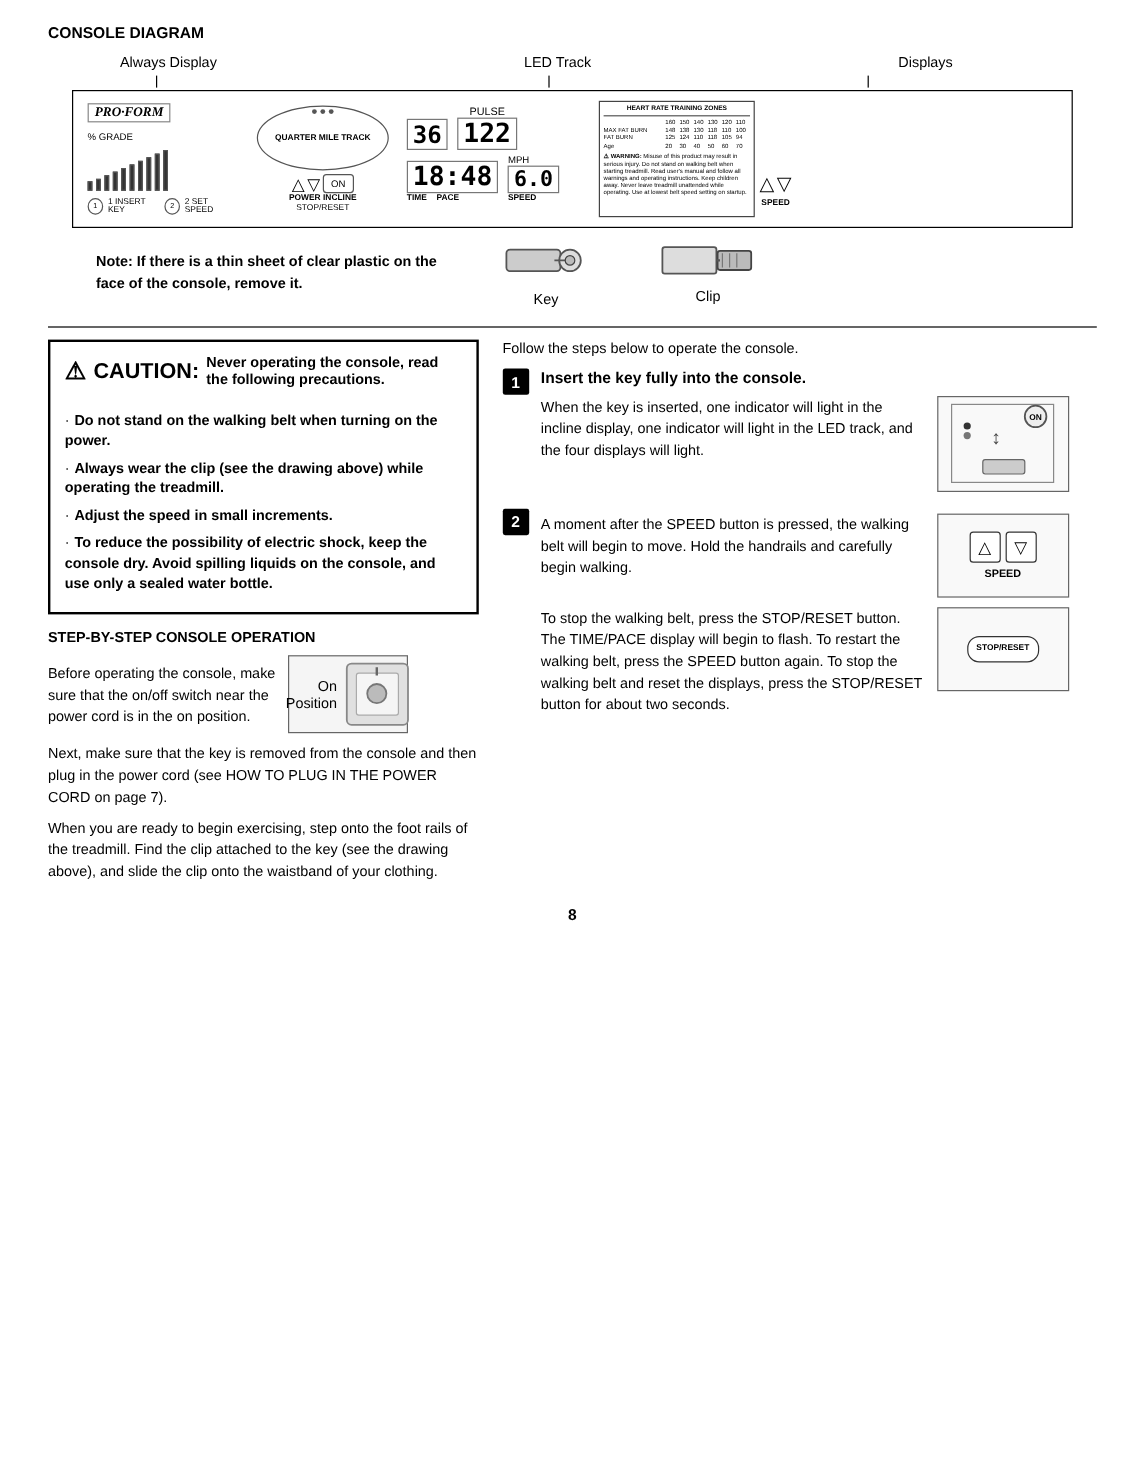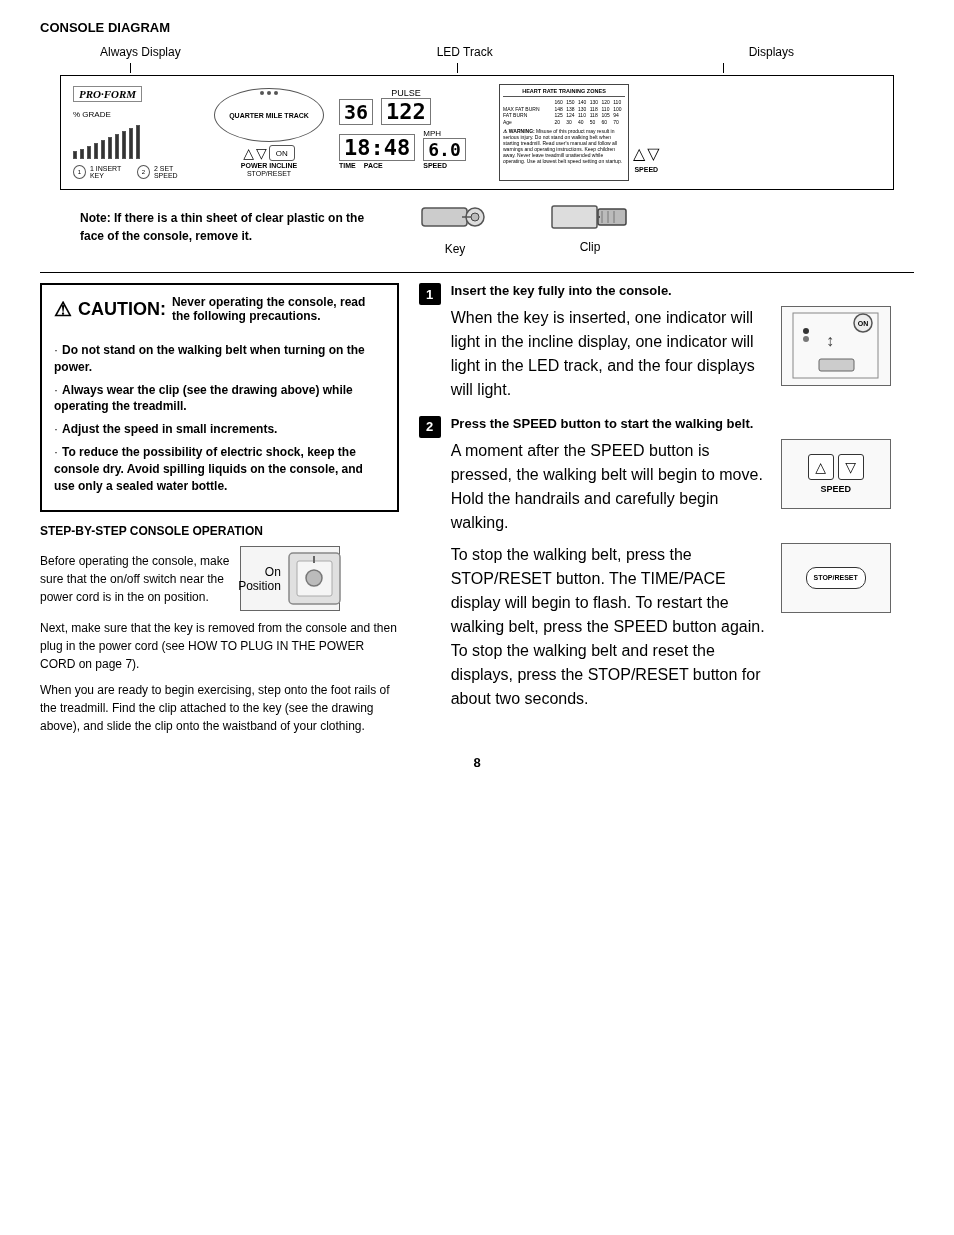--- a/index.html
+++ b/index.html
@@ -102,21 +102,21 @@
       border-radius: 2px;
     }
     .step-content { flex: 1; }
     .step-heading {
       font-size: 13px;
       font-weight: bold;
       margin-bottom: 6px;
       line-height: 1.3;
     }
     .step-desc {
-      font-size: 16px;
+      font-size: 12px;
       line-height: 1.5;
       max-width: 320px;
     }
     .step-with-image {
       display: flex;
       gap: 10px;
       margin-top: 4px;
     }
     .console-preview-box {
       border: 1px solid #666;
@@ -411,20 +411,21 @@
             </svg>
           </div>
         </div>
       </div>
       <div class="step-body" style="margin-top:8px; line-height:1.5;">Next, make sure that the key is removed from the console and then plug in the power cord (see HOW TO PLUG IN THE POWER CORD on page 7).</div>
       <div class="step-body" style="margin-top:8px; line-height:1.5;">When you are ready to begin exercising, step onto the foot rails of the treadmill. Find the clip attached to the key (see the drawing above), and slide the clip onto the waistband of your clothing.</div>
     </div>
   </div>
 
   <div class="right-col">
+    <div class="follow-steps">Follow the steps below to operate the console.</div>
 
     <div class="numbered-step">
       <div class="step-number">1</div>
       <div class="step-content">
         <div class="step-heading">Insert the key fully into the console.</div>
         <div class="step-with-image">
           <div class="step-desc">When the key is inserted, one indicator will light in the incline display, one indicator will light in the LED track, and the four displays will light.</div>
 
           <div class="console-preview-box">
             <svg width="90" height="70" viewBox="0 0 90 70">
@@ -442,21 +443,20 @@
               <rect x="28" y="48" width="35" height="12" rx="2" fill="#ccc" stroke="#666" stroke-width="1"></rect>
             </svg>
           </div>
         </div>
       </div>
     </div>
 
     <div class="numbered-step">
       <div class="step-number">2</div>
       <div class="step-content">
-        <div class="step-heading">Press the SPEED    button to start the walking belt.</div>
         <div class="step-with-image">
           <div class="step-desc">A moment after the SPEED    button is pressed, the walking belt will begin to move. Hold the handrails and carefully begin walking.</div>
 
           <div class="speed-buttons-box">
             <div class="arrow-row">
               <div class="arrow-btn">△</div>
               <div class="arrow-btn">▽</div>
             </div>
             <span class="speed-label-sm">SPEED</span>
           </div>

